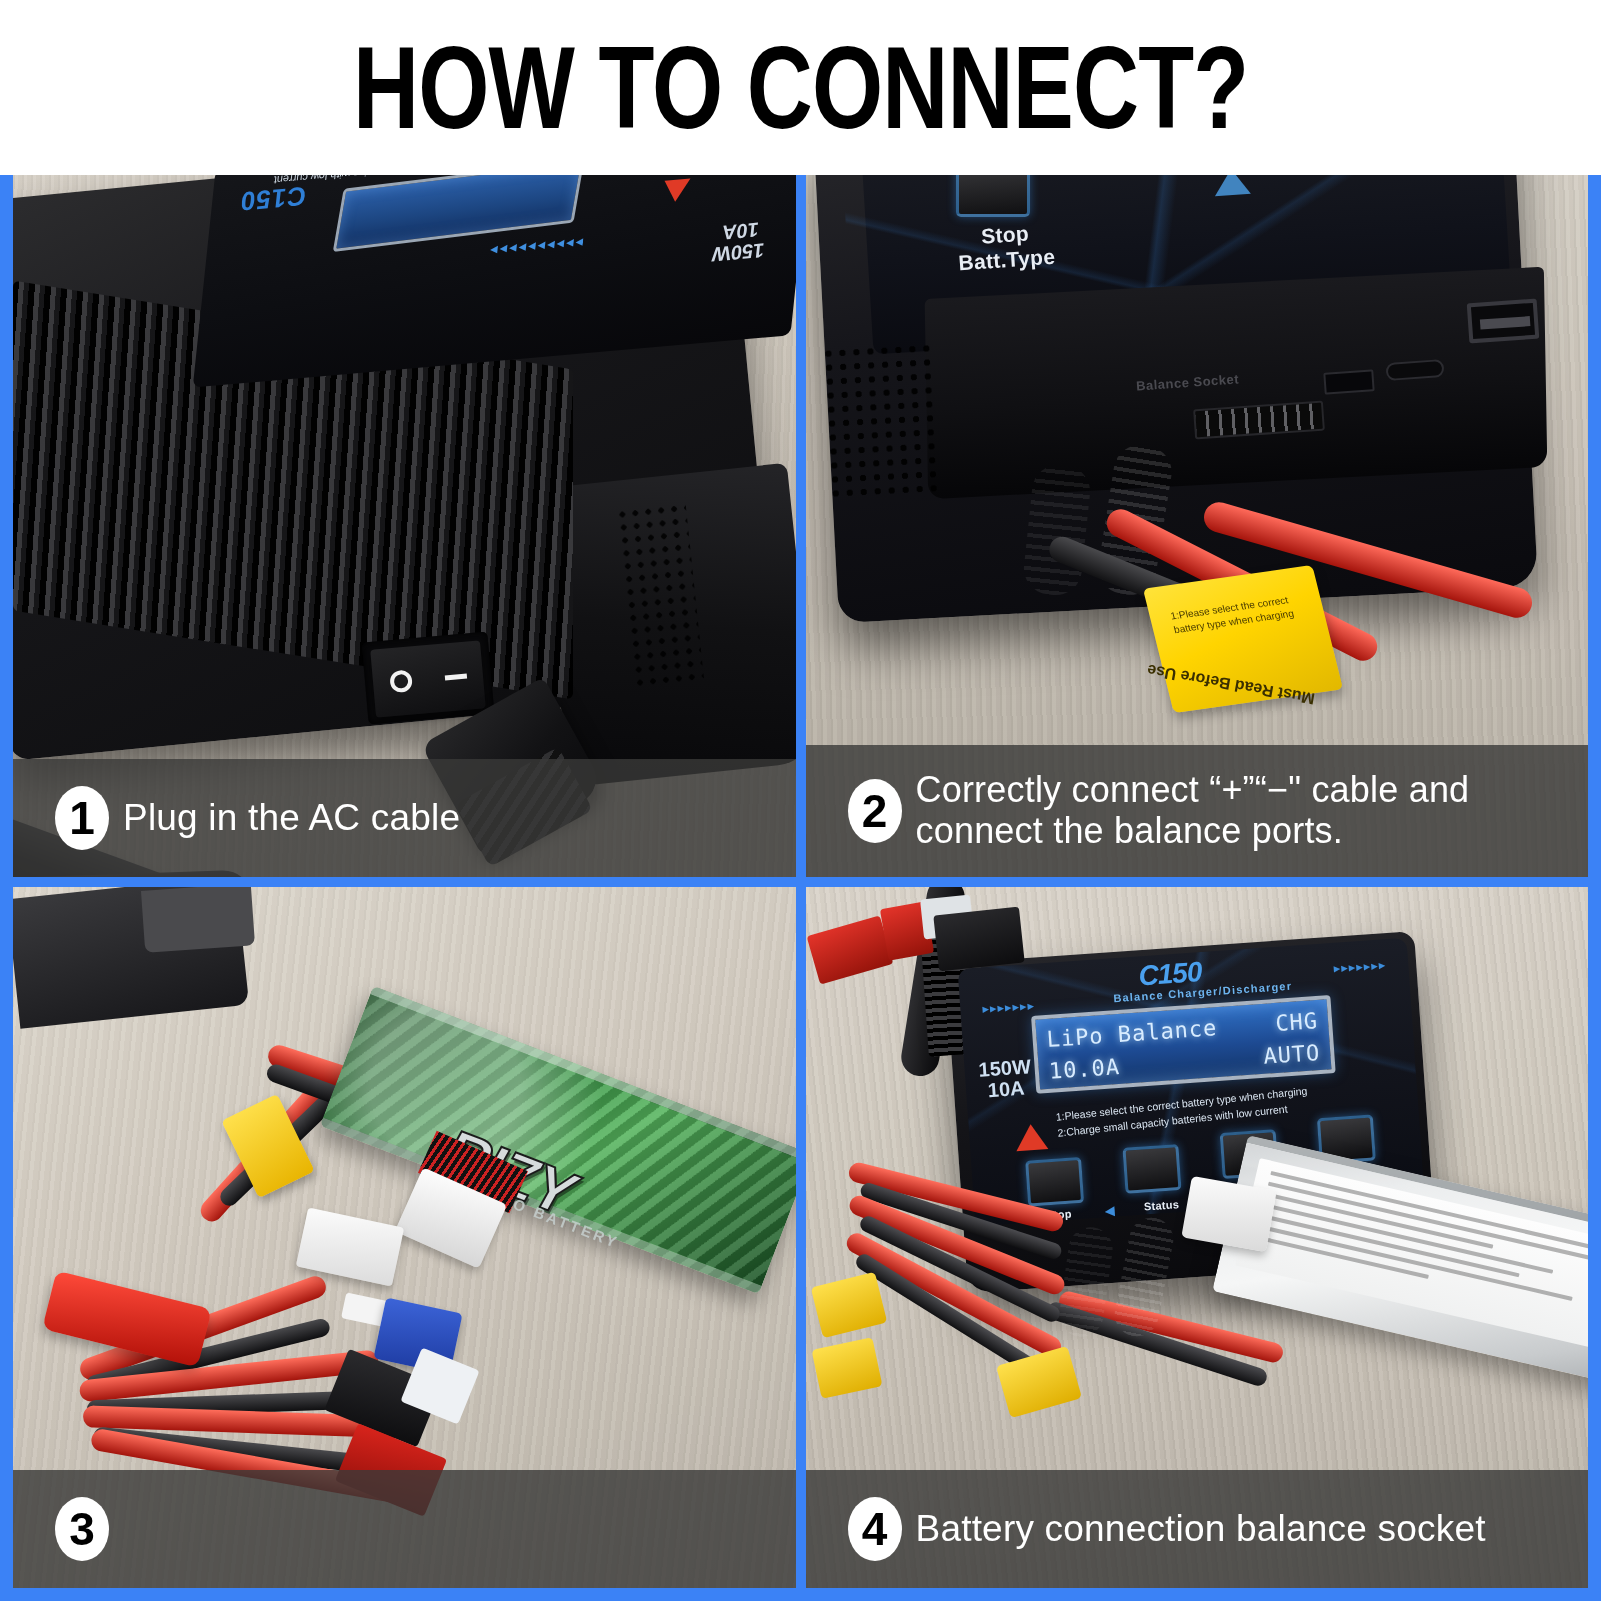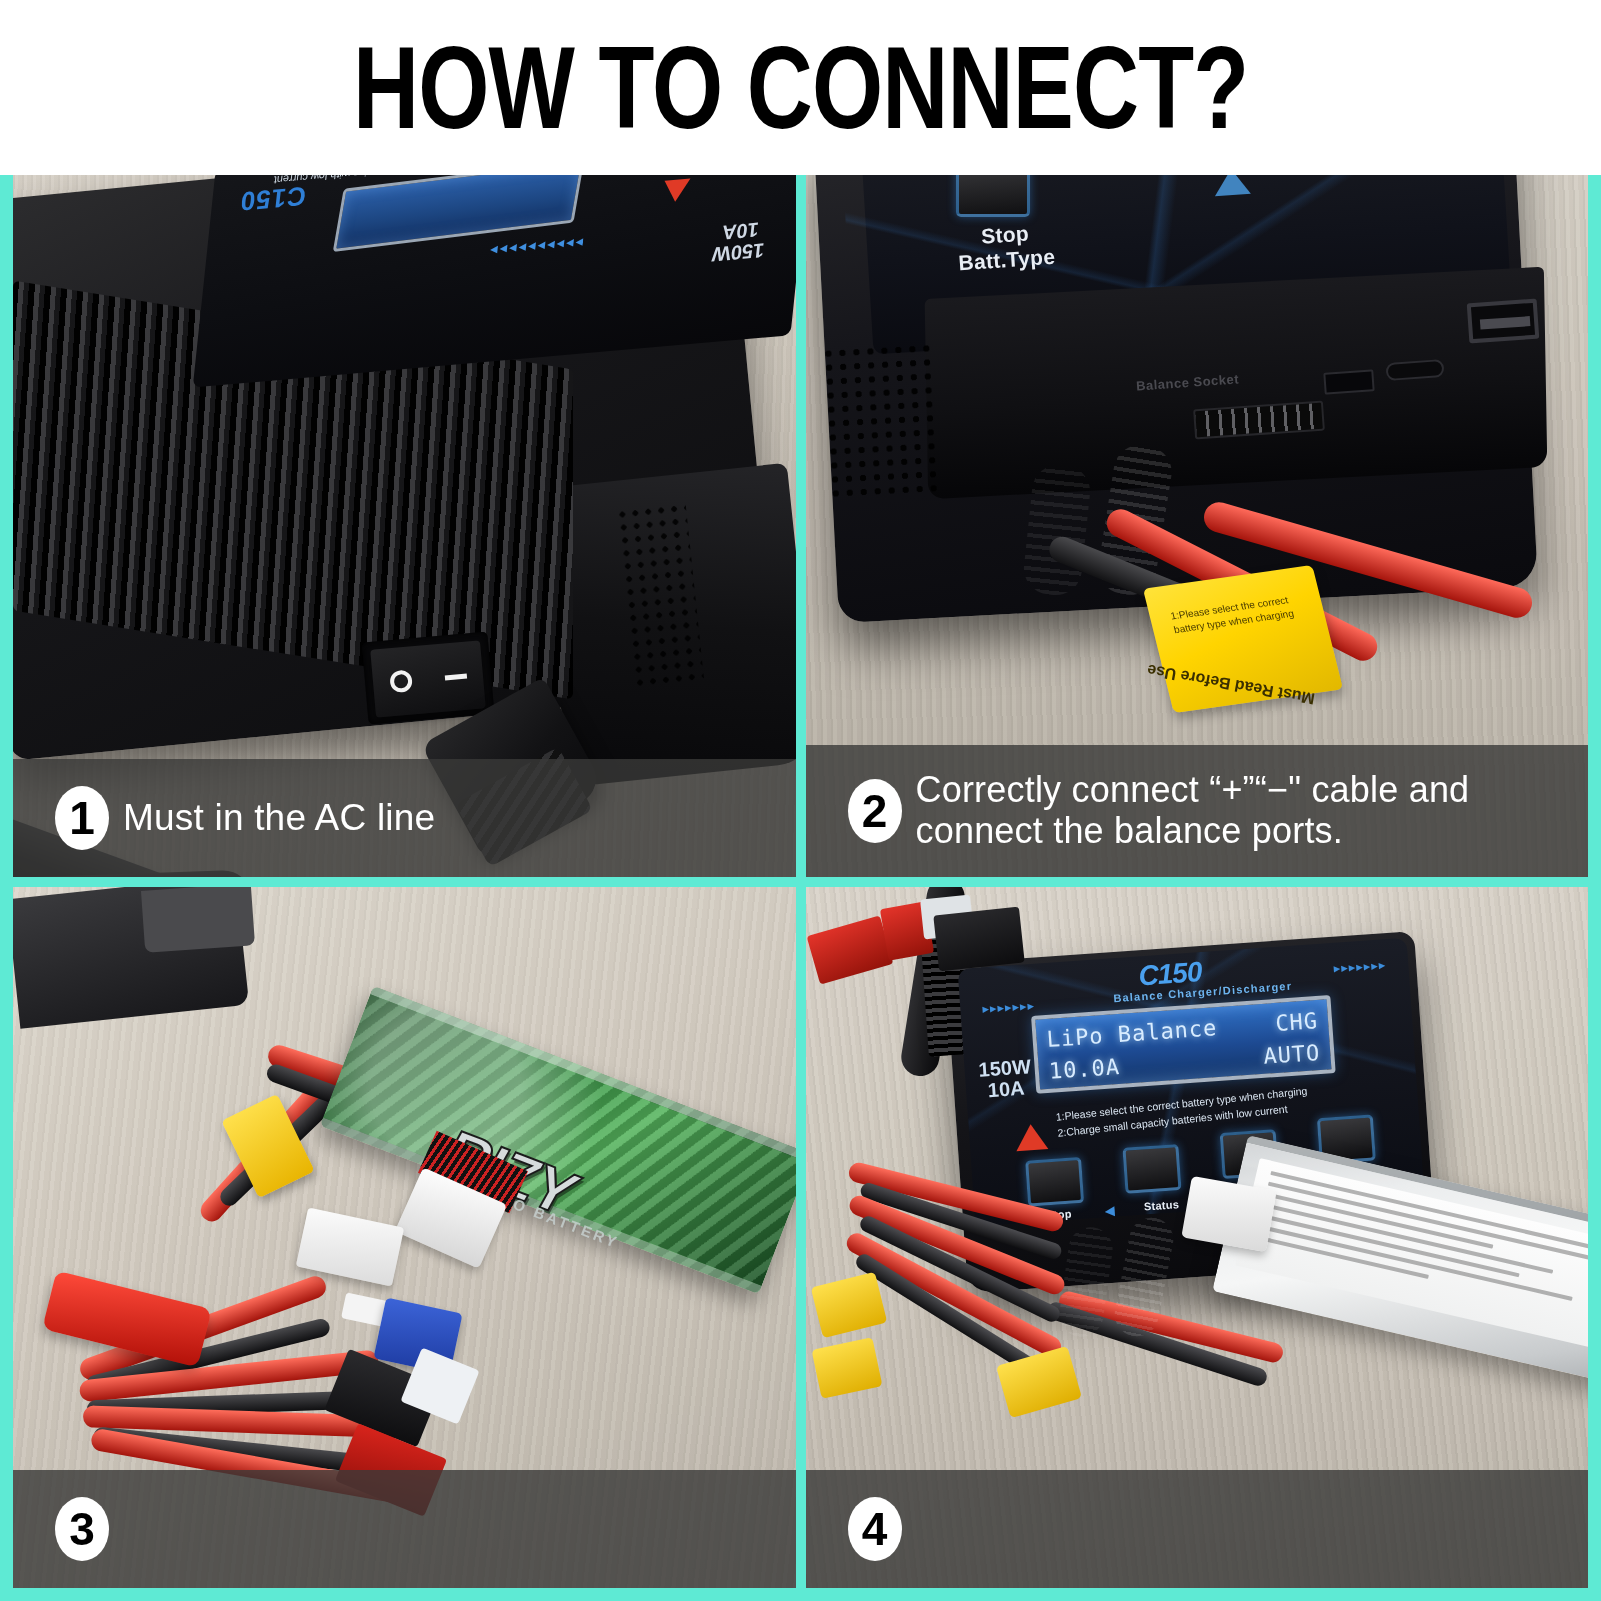--- a/index.html
+++ b/index.html
@@ -3,21 +3,21 @@
 <meta charset="utf-8">
 <style>
   * { box-sizing: border-box; margin: 0; padding: 0; }
   html, body {
     width: 1601px; height: 1601px;
     background: #ffffff;
     font-family: "Liberation Sans", sans-serif;
     overflow: hidden;
   }
 
-  .page { position: relative; width: 1601px; height: 1601px; background:#5eead4; }
+  .page { position: relative; width: 1601px; height: 1601px; background:#3b82f6; }
 
   
   .title-bar {
     position: absolute; left:0; top:0; width:1601px; height:175px;
     display:flex; align-items:center; justify-content:center;
     background:#ffffff;
   }
   .title-text {
     font-family: "Liberation Sans Narrow", "Liberation Sans", sans-serif;
     font-weight: 900;
@@ -642,21 +642,21 @@
         <span class="sw-i"></span>
       </div>
 
       <div class="p1-plug"></div>
       <div class="p1-plug-rib"></div>
       <div class="p1-cord"></div>
       <div class="p1-cord2"></div>
 
       <div class="caption">
         <div class="num-badge">1</div>
-        <div class="cap-text">Must in the AC line</div>
+        <div class="cap-text">Plug in the AC cable</div>
       </div>
     </div>
 
     <div class="panel wood-b">
 
       <div class="p2-charger"></div>
       <div class="p2-topface"></div>
       <div class="p2-circuit"></div>
       <div class="p2-btn p2-btn-a"></div>
       <div class="p2-lbl p2-lbl-stop">
@@ -812,17 +812,18 @@
       <div class="p4-tp1"></div>
       <div class="p4-tp2"></div>
       <div class="p4-tp4"></div>
       <div class="p4-tp3"></div>
       <div class="p4-xt"></div>
       <div class="p4-xt2"></div>
       <div class="p4-yellow"></div>
 
       <div class="caption">
         <div class="num-badge">4</div>
+        <div class="cap-text">Battery connection balance socket</div>
       </div>
     </div>
 
   </div>
 </div>
 
 </body></html>

